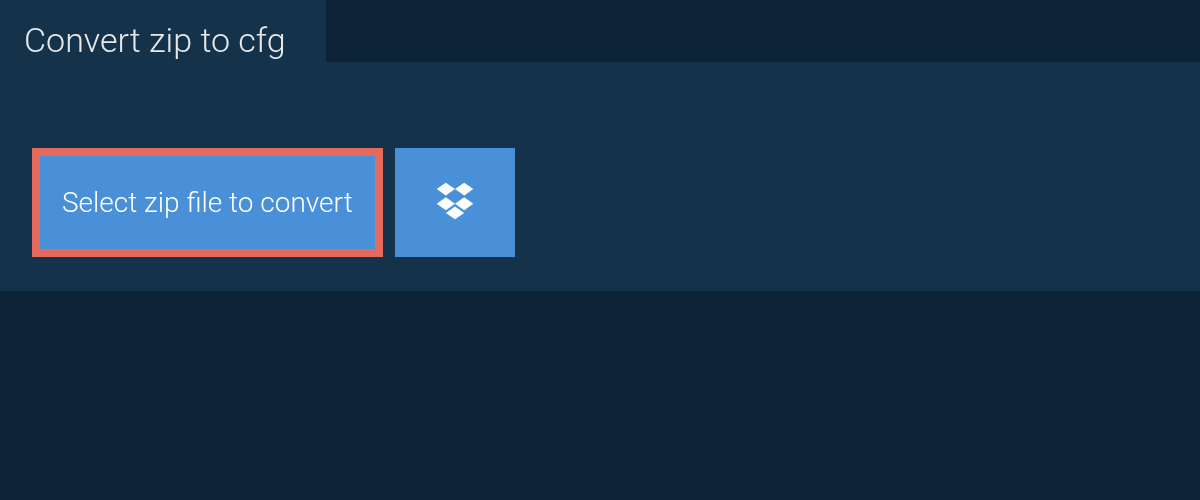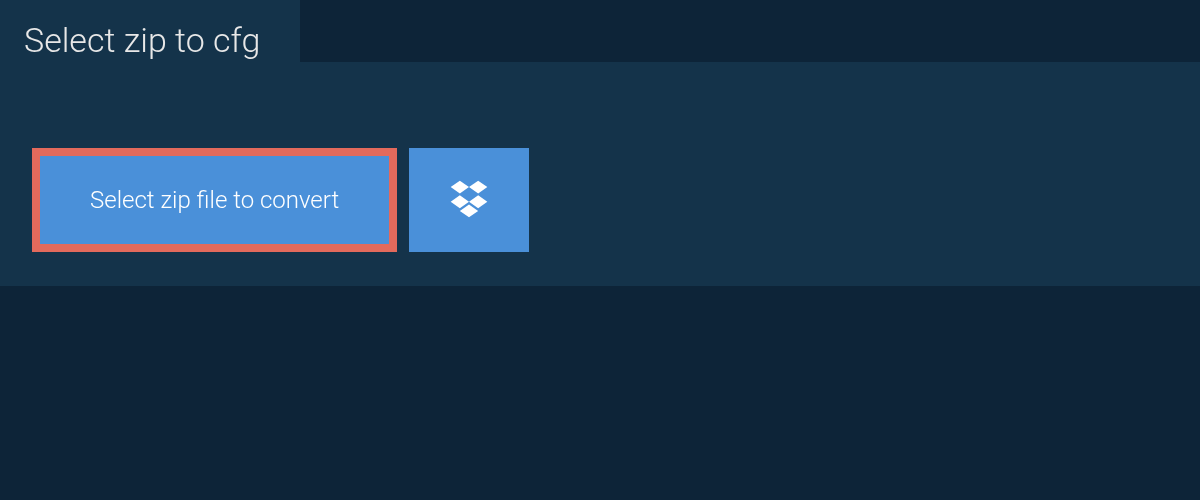--- a/index.html
+++ b/index.html
@@ -39,24 +39,24 @@
       padding-top: 30px;
       gap: 12px;
     }
     .select-wrap {
       border: 8px solid #e36a5c;
       display: inline-block;
     }
     .select-btn {
       background: #4a90d9;
       color: #ffffff;
-      font-size: 24px;
+      font-size: 28px;
       font-weight: 300;
       border: none;
-      padding: 30px 50px;
+      padding: 30px 22px;
       cursor: pointer;
       font-family: inherit;
       display: block;
     }
     .dropbox-btn {
       background: #4a90d9;
       border: none;
       width: 120px;
       cursor: pointer;
       display: flex;
@@ -67,21 +67,21 @@
       width: 44px;
       height: 44px;
       fill: #ffffff;
     }
   </style>
 </head>
 <body>
 
 <div class="panel">
   <div class="tab">
-    <span>Select zip to cfg</span>
+    <span>Convert zip to cfg</span>
   </div>
   <div class="button-row">
     <div class="select-wrap">
       <button class="select-btn">
         <span>Select zip file to convert</span>
       </button>
     </div>
     <button class="dropbox-btn">
       <span>
         <svg viewBox="0 0 48 48">

